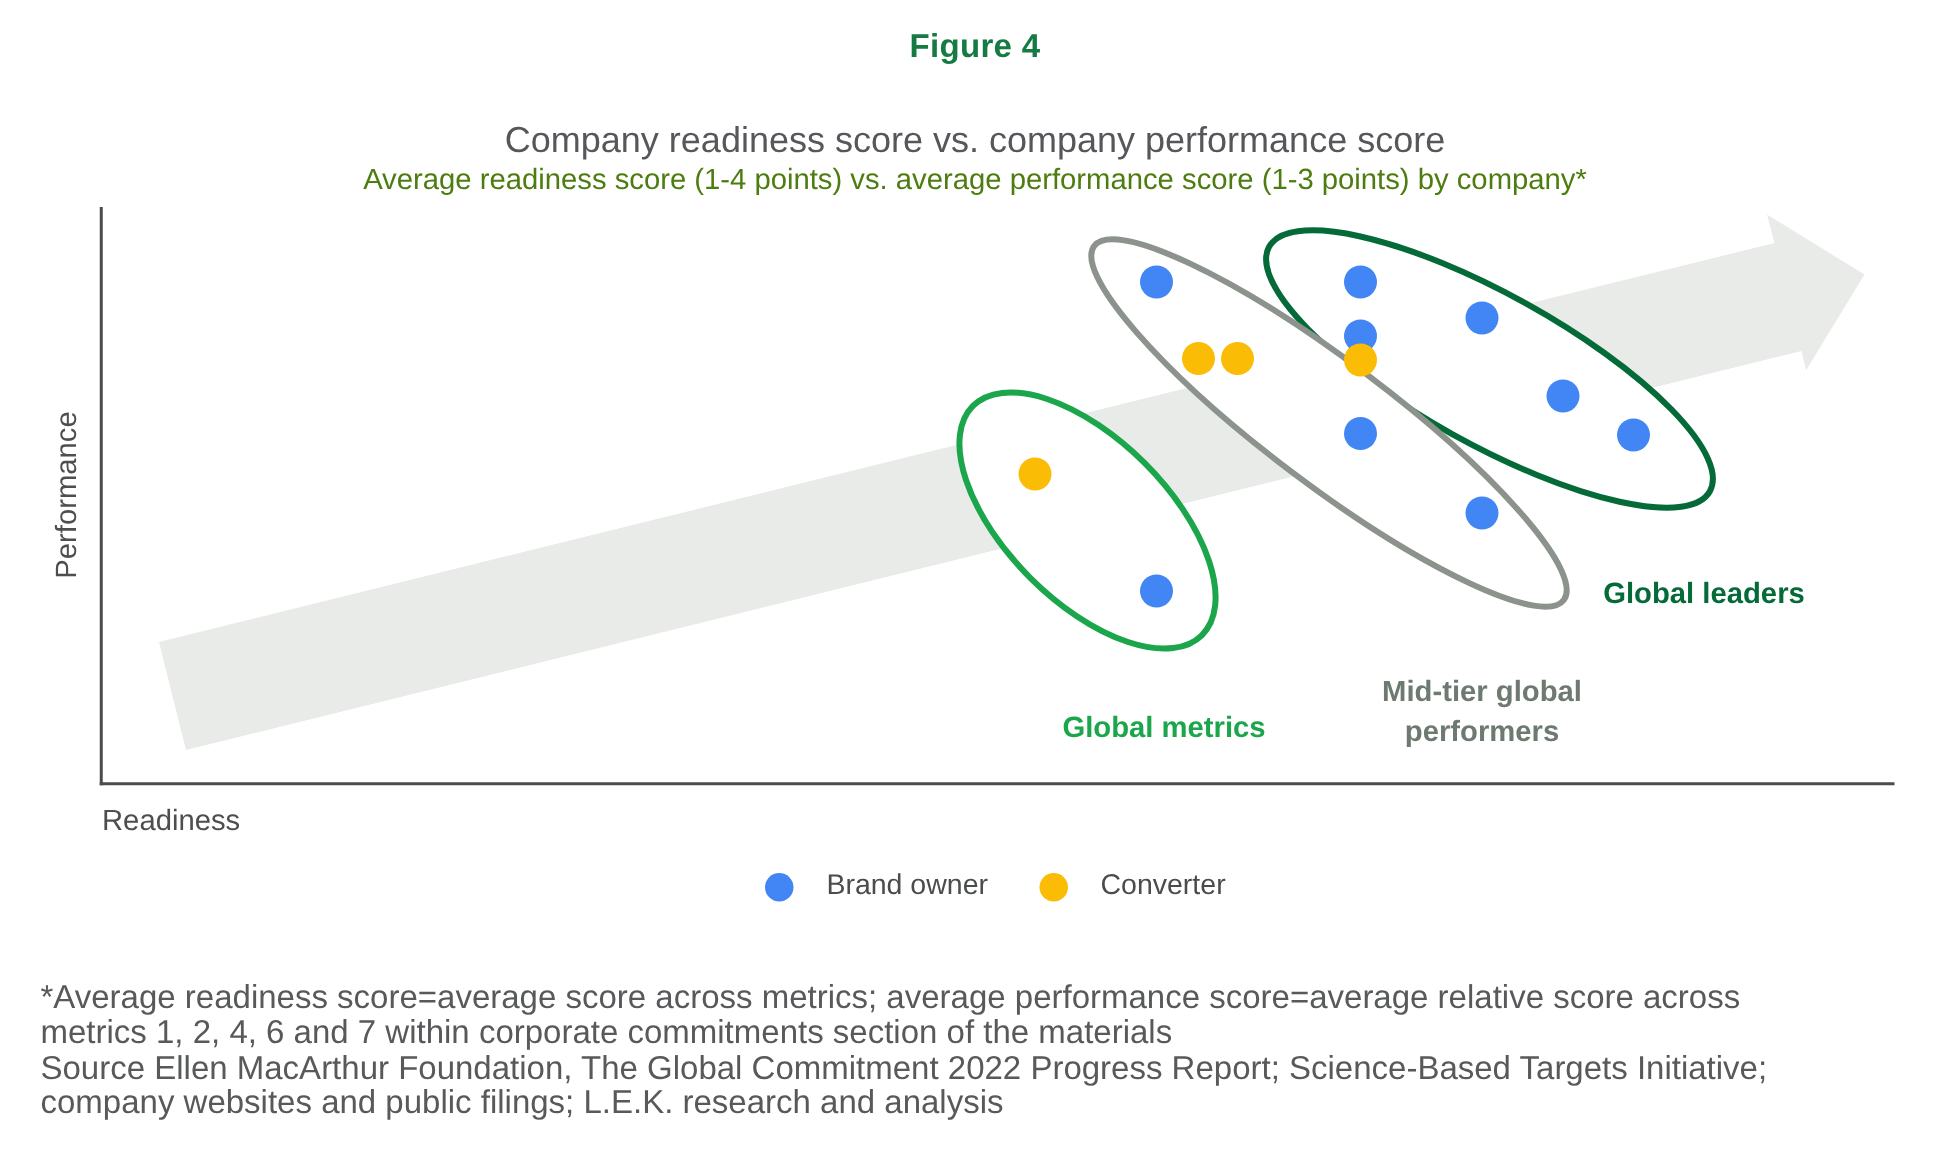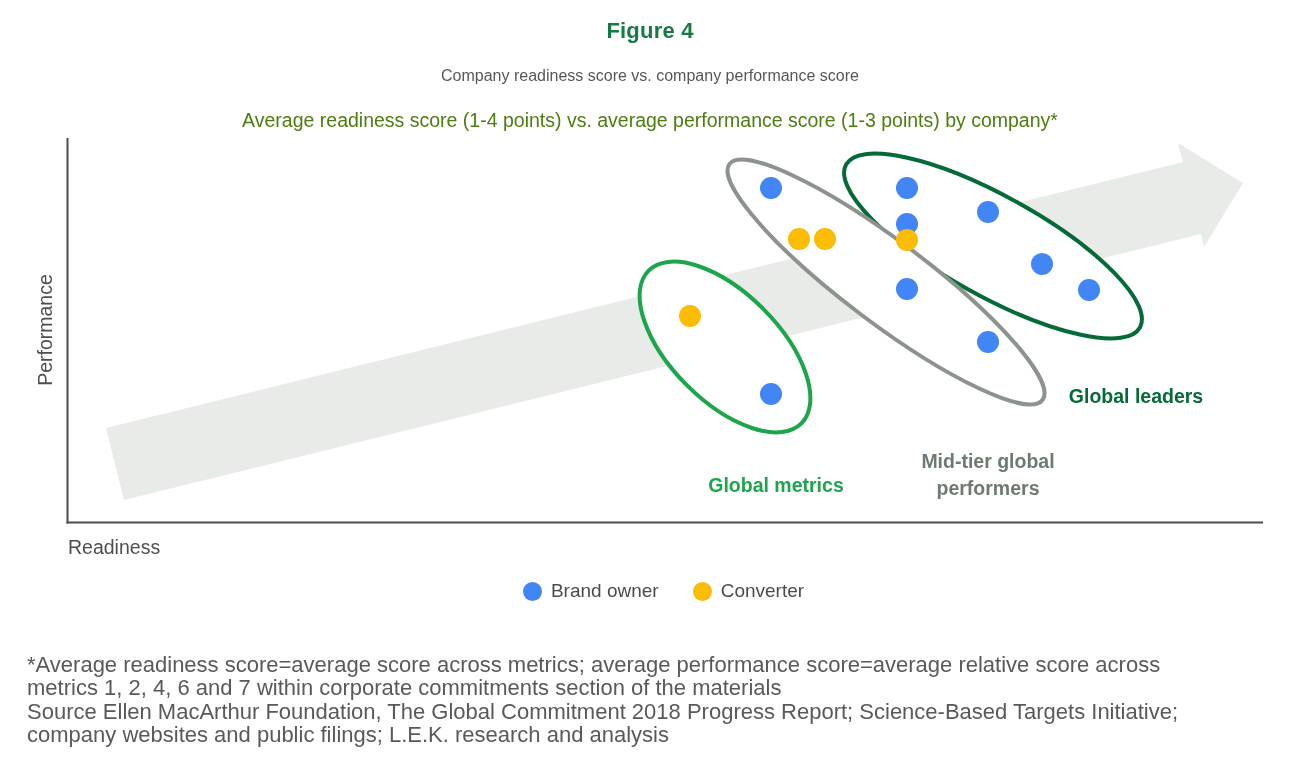--- a/index.html
+++ b/index.html
@@ -6,37 +6,37 @@
   body{
     position:relative;
     width:1300px;height:779px;
     font-family:"Liberation Sans", sans-serif;
     color:#58595B;
     overflow:hidden;
   }
   .abs{position:absolute;}
   .center-line{left:0;right:0;text-align:center;}
   .figure-label{top:18px;font-size:22px;font-weight:bold;color:#157A43;letter-spacing:.2px;}
-  .figure-title{top:67px;font-size:16px;color:#56575B;}
+  .figure-title{top:80px;font-size:24px;color:#56575B;}
   .figure-note{top:109px;font-size:19.5px;color:#4d7c0f;}
   #chart-svg{position:absolute;left:0;top:0;width:1300px;height:779px;}
   .ylabel{
     left:45px;top:330px;
     transform:translate(-50%,-50%) rotate(-90deg);
     font-size:19.5px;color:#4D4E50;white-space:nowrap;
   }
   .xlabel{left:68px;width:1195px;top:536px;font-size:19.5px;color:#4D4E50;}
   .cluster-label{font-weight:bold;white-space:nowrap;transform:translateX(-50%);font-size:19.5px;margin-top:38px;}
   .cluster-label.wrap{white-space:normal;width:170px;text-align:center;line-height:27px;}
   .legend{
     left:0;right:0;top:580px;
     display:flex;justify-content:center;align-items:center;gap:34px;
     padding-left:27px;
   }
-  .legend-item{display:flex;align-items:center;gap:9px;font-size:19px;color:#4A4C4E;}
+  .legend-item{display:flex;align-items:center;gap:22px;font-size:19px;color:#4A4C4E;}
   .legend-dot{width:19px;height:19px;border-radius:50%;display:inline-block;}
   .footnote{left:27px;top:653px;font-size:22px;line-height:23.4px;color:#58595B;}
 </style>
 </head>
 <body>
 
 <div class="abs center-line figure-label">Figure 4</div>
 <div class="abs center-line figure-title">Company readiness score vs. company performance score</div>
 <div class="abs center-line figure-note">Average readiness score (1-4 points) vs. average performance score (1-3 points) by company*</div>
 
@@ -80,15 +80,15 @@
   </div>
   <div class="legend-item">
     <span class="legend-dot" style="background: rgb(251, 188, 5);"></span>
     <span>Converter</span>
   </div>
 </div>
 
 <div class="abs footnote">
   <div>*Average readiness score=average score across metrics; average performance score=average relative score across</div>
   <div>metrics 1, 2, 4, 6 and 7 within corporate commitments section of the materials</div>
-  <div>Source Ellen MacArthur Foundation, The Global Commitment 2018 Progress Report; Science-Based Targets Initiative;</div>
+  <div>Source Ellen MacArthur Foundation, The Global Commitment 2022 Progress Report; Science-Based Targets Initiative;</div>
   <div>company websites and public filings; L.E.K. research and analysis</div>
 </div>
 
 </body></html>

